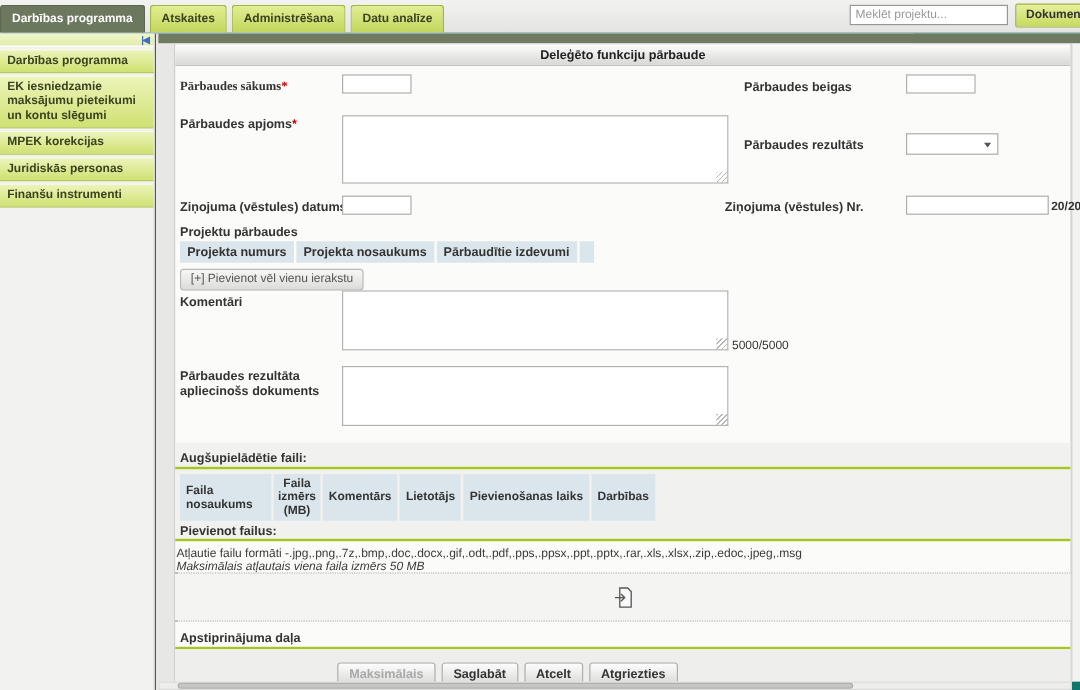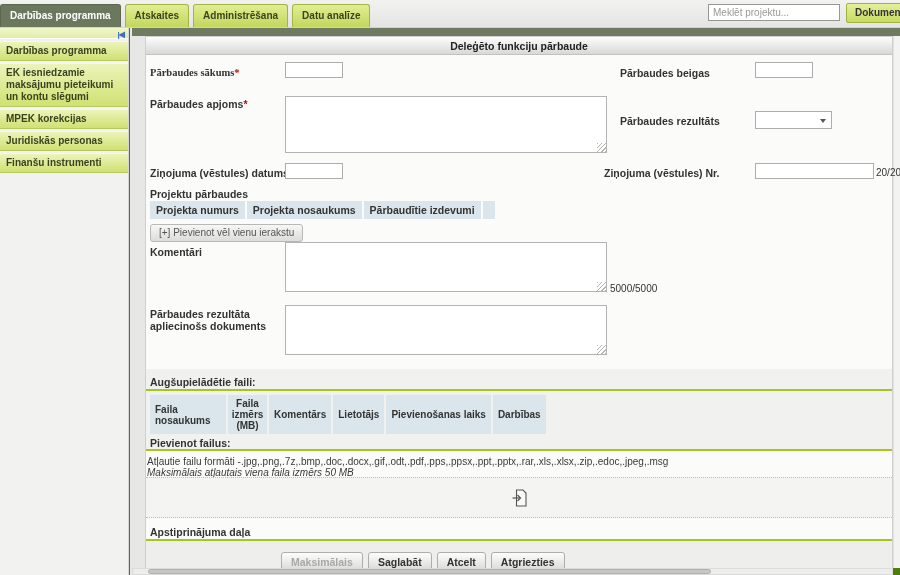--- a/index.html
+++ b/index.html
@@ -1,18 +1,18 @@
 <!DOCTYPE html>
 <html><head>
 <meta charset="utf-8">
 <style>
   * { margin:0; padding:0; box-sizing:border-box; }
   html,body { width:900px; height:575px; overflow:hidden; }
   body { font-family:"Liberation Sans", sans-serif; font-size:10.5px; color:#333; background:#fff; }
-  #app { position:relative; width:900px; height:575px; background:#4d7c0f; overflow:hidden; }
+  #app { position:relative; width:900px; height:575px; background:#0f766e; overflow:hidden; }
 
   
   .topbar { position:absolute; left:0; top:0; width:900px; height:28px;
             background:linear-gradient(#f2f2f0,#e4e4e2); border-bottom:1px solid #d2d2d0; }
   .tabs { position:absolute; left:0; top:4px; display:flex; gap:4px; }
   .tab { padding:5px 9px 6px; font-weight:bold; font-size:10px; white-space:nowrap;
          background:linear-gradient(#e1ee92,#c3d65d); color:#3a431f;
          border:1px solid #a3b645; border-bottom:none; border-radius:3px 3px 0 0; cursor:pointer; }
   .tab.active { background:#6c785e; color:#fff; border-color:#5c6750; }
   .search-input { position:absolute; left:708px; top:4px; width:132px; height:17px;
@@ -145,21 +145,21 @@
         <textarea class="tarea" style="left: 139px; top: 41px; width: 322px; height: 57px;"></textarea>
         <div class="flabel" style="left:474px; top:60px;">Pārbaudes rezultāts</div>
         <div class="selectbox" style="left:609px; top:56px; width:77px;">
           <span class="sel-arrow"></span>
         </div>
 
         <div class="flabel" style="left:4px; top:112px;">Ziņojuma (vēstules) datums</div>
         <input class="tinput" style="left: 139px; top: 108px; width: 58px;">
         <div class="flabel" style="left:458px; top:112px;">Ziņojuma (vēstules) Nr.</div>
         <input class="tinput" style="left: 609px; top: 108px; width: 119px;">
-        <div class="counter" style="left:730px; top:112px;">20/20</div>
+        <div class="counter" style="left:730px; top:112px;font-weight:bold;">20/20</div>
 
         <div class="sect-title" style="left:4px; top:133px;">Projektu pārbaudes</div>
         <div class="htable" style="left:4px; top:146px;">
           <div class="hcell">Projekta numurs</div>
           <div class="hcell">Projekta nosaukums</div>
           <div class="hcell">Pārbaudītie izdevumi</div>
           <div class="hcell" style="width:8px;"></div>
         </div>
         <button class="add-btn" style="left:4px; top:169px;">[+] Pievienot vēl vienu ierakstu</button>
 

